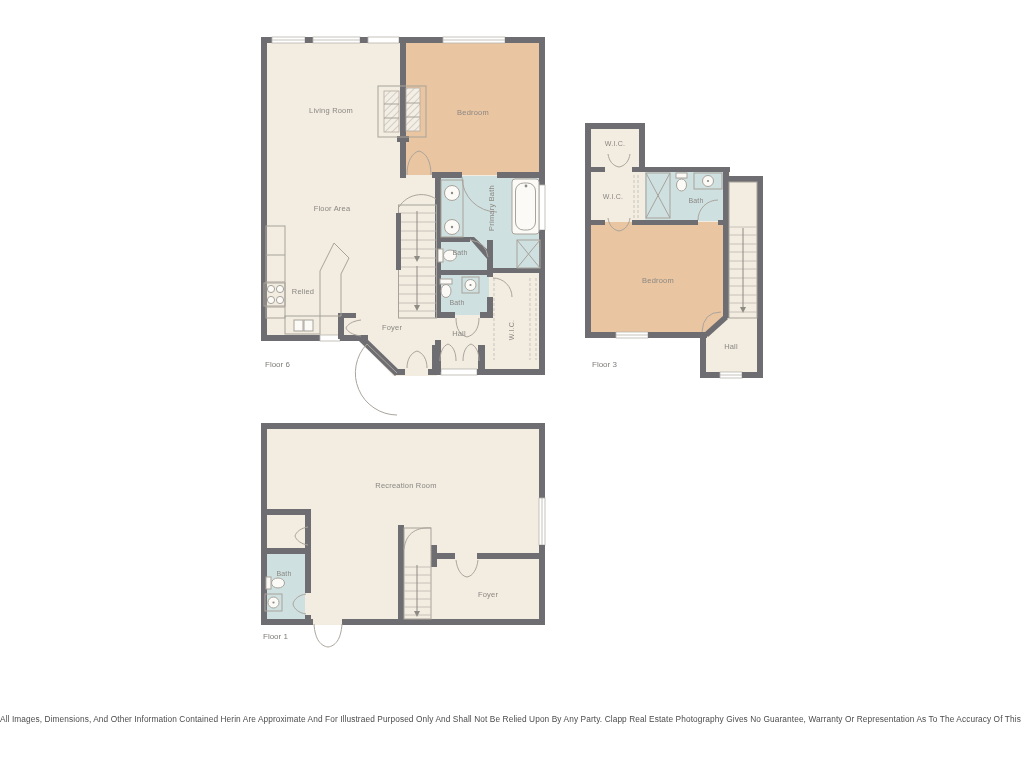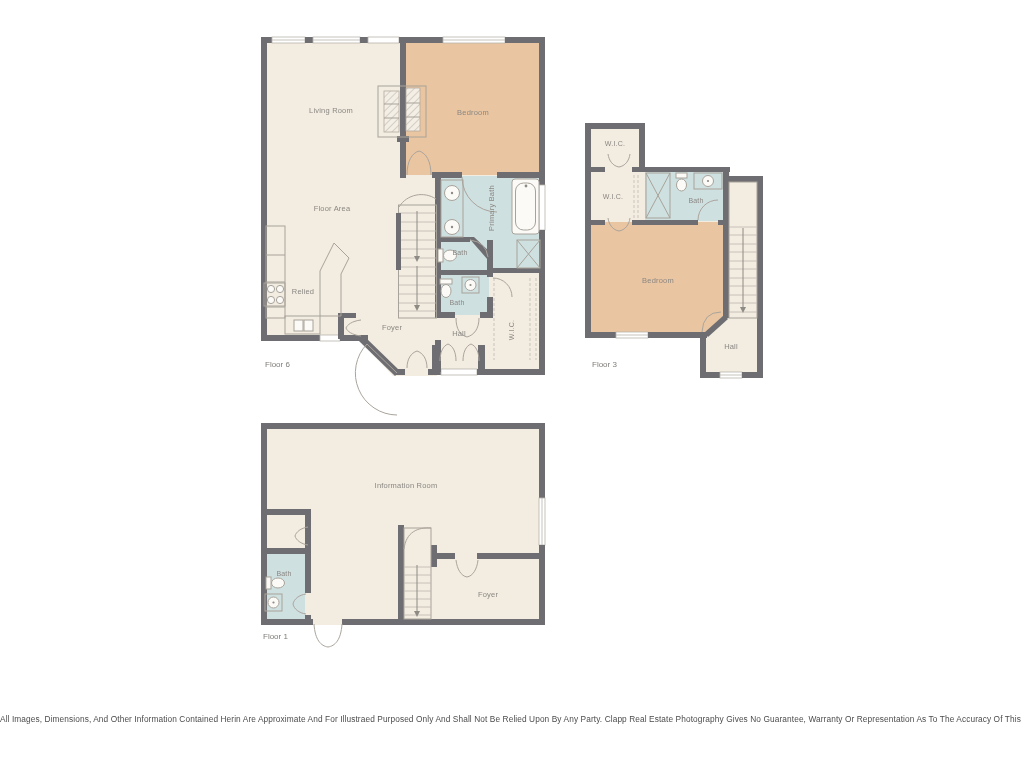--- a/index.html
+++ b/index.html
@@ -335,20 +335,20 @@
 <div class="rlabel vert sm" style="left:511px;top:330px">W.I.C.</div>
 <div class="floor-tag" style="left:265px;top:360px">Floor 6</div>
 
 <div class="rlabel sm" style="left:615px;top:143px">W.I.C.</div>
 <div class="rlabel sm" style="left:613px;top:196px">W.I.C.</div>
 <div class="rlabel sm" style="left:696px;top:200px">Bath</div>
 <div class="rlabel" style="left:658px;top:280px">Bedroom</div>
 <div class="rlabel" style="left:731px;top:346px">Hall</div>
 <div class="floor-tag" style="left:592px;top:360px">Floor 3</div>
 
-<div class="rlabel" style="left:406px;top:485px">Information Room</div>
+<div class="rlabel" style="left:406px;top:485px">Recreation Room</div>
 <div class="rlabel sm" style="left:284px;top:573px">Bath</div>
 <div class="rlabel" style="left:488px;top:594px">Foyer</div>
 <div class="floor-tag" style="left:263px;top:632px">Floor 1</div>
 
 <div class="disclaimer">All Images, Dimensions, And Other Information Contained Herin Are Approximate And For Illustraed Purposed Only And Shall Not Be Relied Upon By Any Party. Clapp Real Estate Photography Gives No Guarantee, Warranty Or Representation As To The Accuracy Of This Information.</div>
 
 </div>
 
 </body></html>

